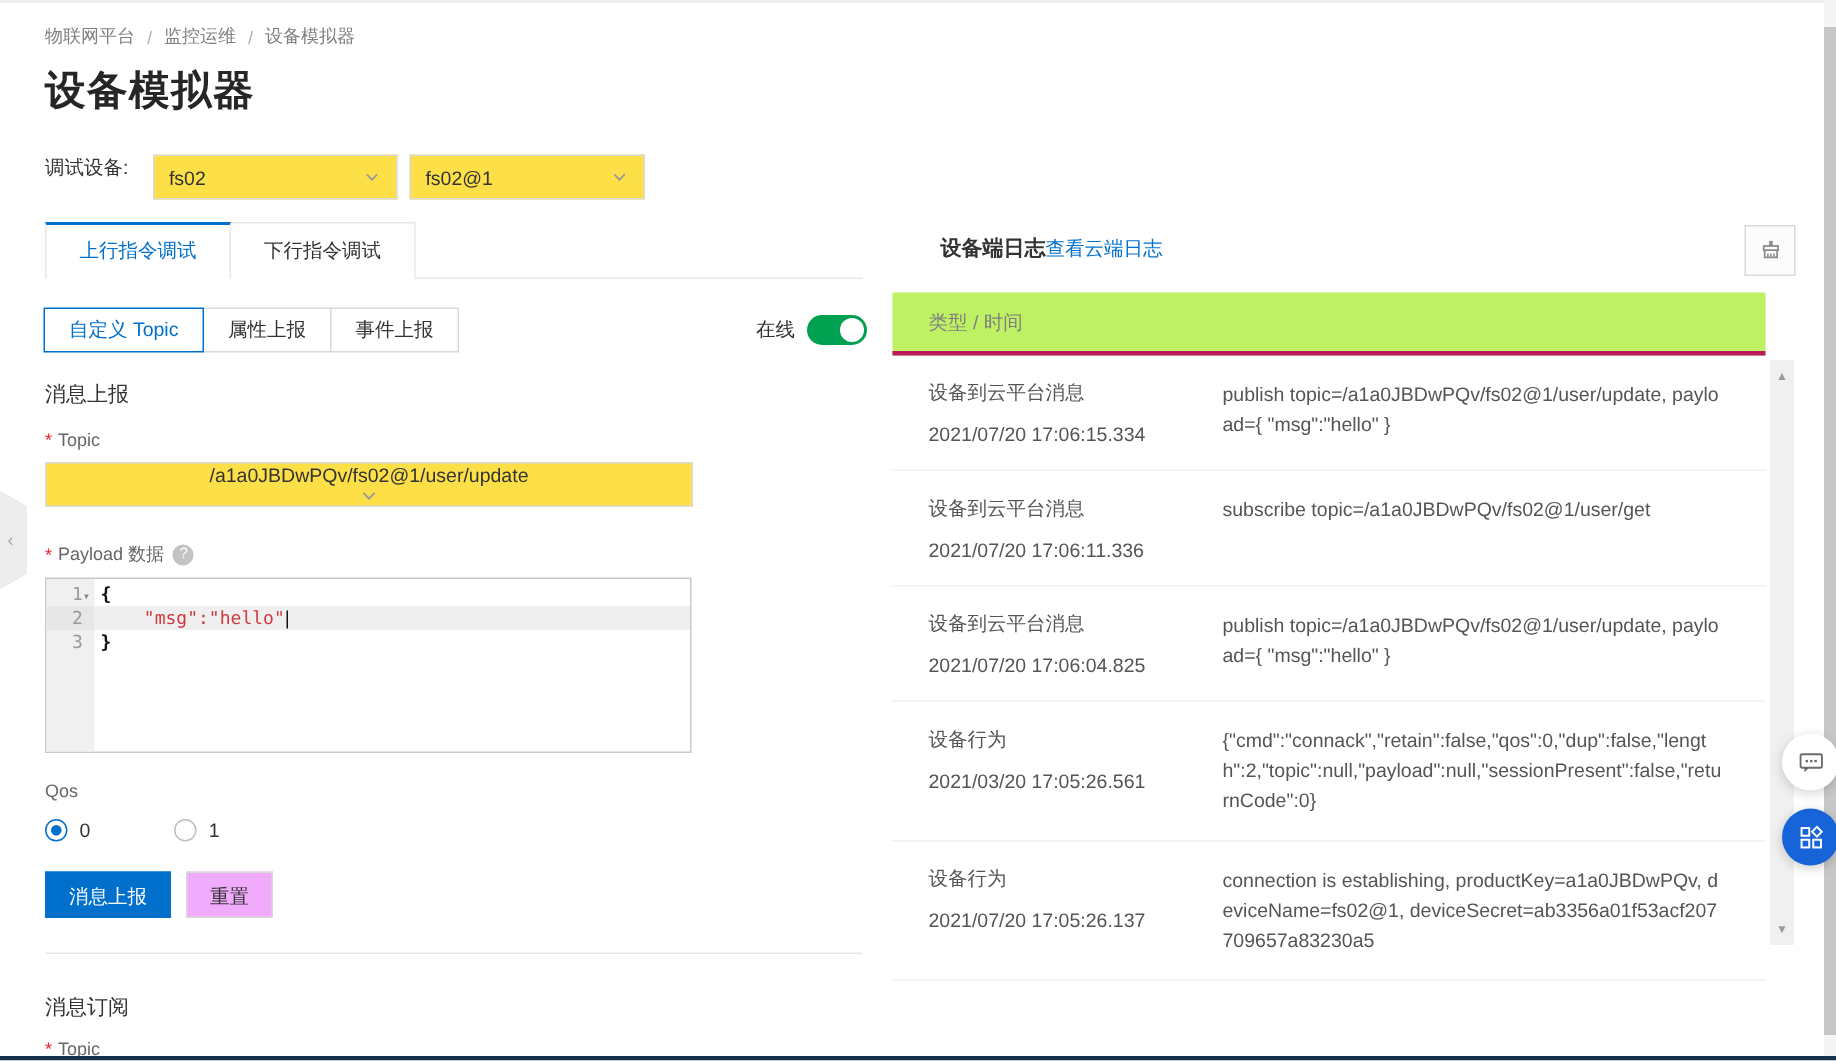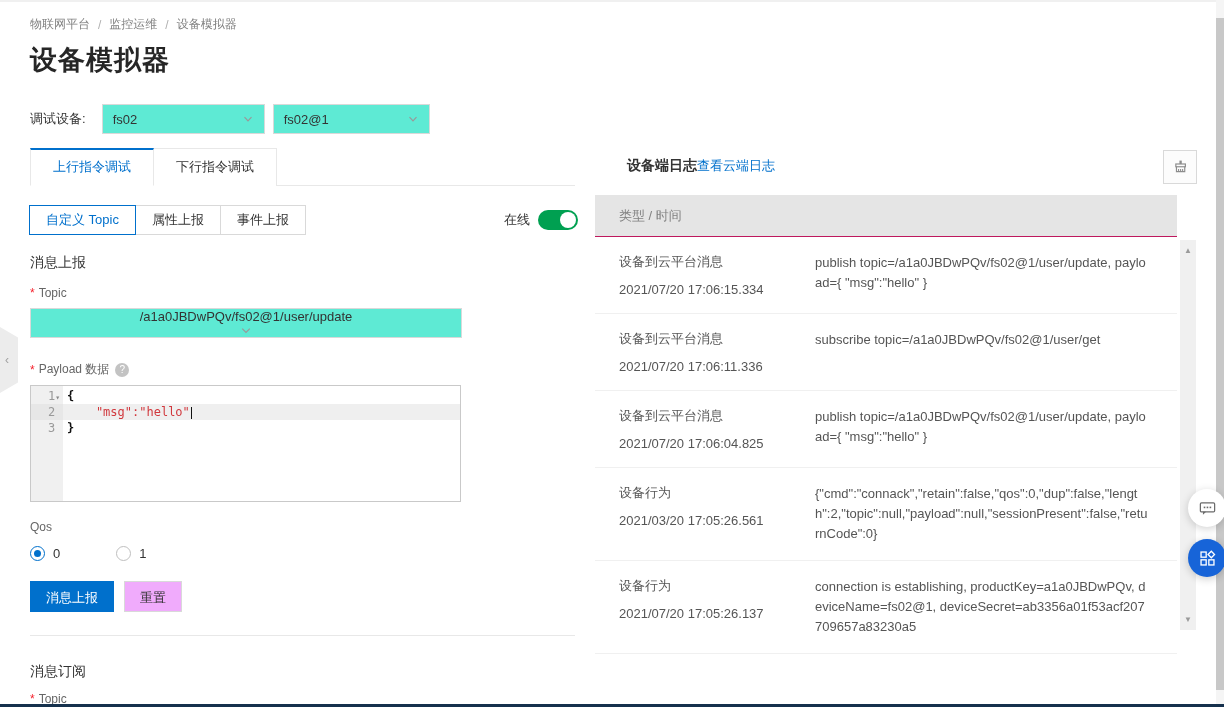--- a/index.html
+++ b/index.html
@@ -13,23 +13,23 @@
   .bottom-edge{left:0;bottom:0;width:1224px;height:3px;background:#16314d;}
 
   
   .breadcrumb{left:30px;top:16px;font-size:12px;color:#808080;display:flex;gap:8px;align-items:center;}
   .breadcrumb .sep{color:#b0b0b0;}
   .breadcrumb .crumb{cursor:pointer;}
 
   .page-title{left:30px;top:42px;font-size:27px;font-weight:bold;color:#262626;letter-spacing:1px;}
 
   
-  .device-row{left:30px;top:103px;display:flex;align-items:center;height:32px;font-size:13px;}
+  .device-row{left:30px;top:103px;display:flex;height:32px;font-size:13px;}
   .device-row .lbl{margin-right:16px;color:#333;}
-  .select{display:flex;align-items:center;justify-content:space-between;height:30px;border:1px solid #d9d9d9;background:#5eead4;padding:0 10px;box-sizing:border-box;font-size:13px;color:#333;cursor:pointer;}
+  .select{display:flex;align-items:center;justify-content:space-between;height:30px;border:1px solid #d9d9d9;background:#fde047;padding:0 10px;box-sizing:border-box;font-size:13px;color:#333;cursor:pointer;}
   .select.product{width:163px;margin-right:8px;}
   .select.device{width:157px;}
 
   
   .tabbar{left:30px;top:148px;width:545px;height:38px;border-bottom:1px solid #e8e8e8;box-sizing:border-box;display:flex;align-items:center;}
   .tab{height:38px;line-height:34px;padding:0 22px;font-size:13px;box-sizing:border-box;cursor:pointer;background:#fff;}
   .tab.active{border:1px solid #e8e8e8;border-top:2px solid #0070cc;border-bottom:1px solid #fff;color:#0070cc;margin-bottom:-1px;}
   .tab.inactive{border-top:1px solid #e8e8e8;border-right:1px solid #e8e8e8;color:#333;line-height:36px;}
 
   
@@ -81,21 +81,21 @@
   
   .collapse-handle{left:0;top:327px;width:18px;height:66px;background:#ececec;clip-path:polygon(0 0,100% 16%,100% 84%,0 100%);display:flex;align-items:center;justify-content:center;cursor:pointer;}
   .collapse-handle span{color:#a0a0a0;font-size:12px;margin-right:4px;}
 
   
   .log-title-row{left:595px;top:157px;display:flex;align-items:center;margin-left:32px;}
   .log-title{font-size:14px;font-weight:bold;color:#333;}
   .log-link{font-size:13px;color:#0070cc;cursor:pointer;}
   .clear-btn{left:1163px;top:150px;width:34px;height:34px;border:1px solid #d9d9d9;background:#fcfcfc;display:flex;align-items:center;justify-content:center;cursor:pointer;box-sizing:border-box;}
 
-  .log-header{left:595px;top:195px;width:582px;height:42px;background:#e5e5e5;border-bottom:1px solid #be185d;display:flex;align-items:center;font-size:13px;color:#808080;box-sizing:border-box;}
+  .log-header{left:595px;top:195px;width:582px;height:42px;background:#bef264;border-bottom:3px solid #be185d;display:flex;align-items:center;font-size:13px;color:#808080;box-sizing:border-box;}
   .col-type{width:220px;padding-left:24px;box-sizing:border-box;}
   .col-content{flex:1;padding-right:26px;}
 
   .log-rows{left:595px;top:237px;width:582px;}
   .log-row{display:flex;border-bottom:1px solid #f0f0f0;padding:16px 0;box-sizing:border-box;min-height:70px;}
   .log-row .type{font-size:13px;color:#555;}
   .log-row .time{font-size:13px;color:#555;margin-top:11px;}
   .log-row .content{font-size:13px;color:#555;line-height:20px;word-break:break-all;}
 
   

